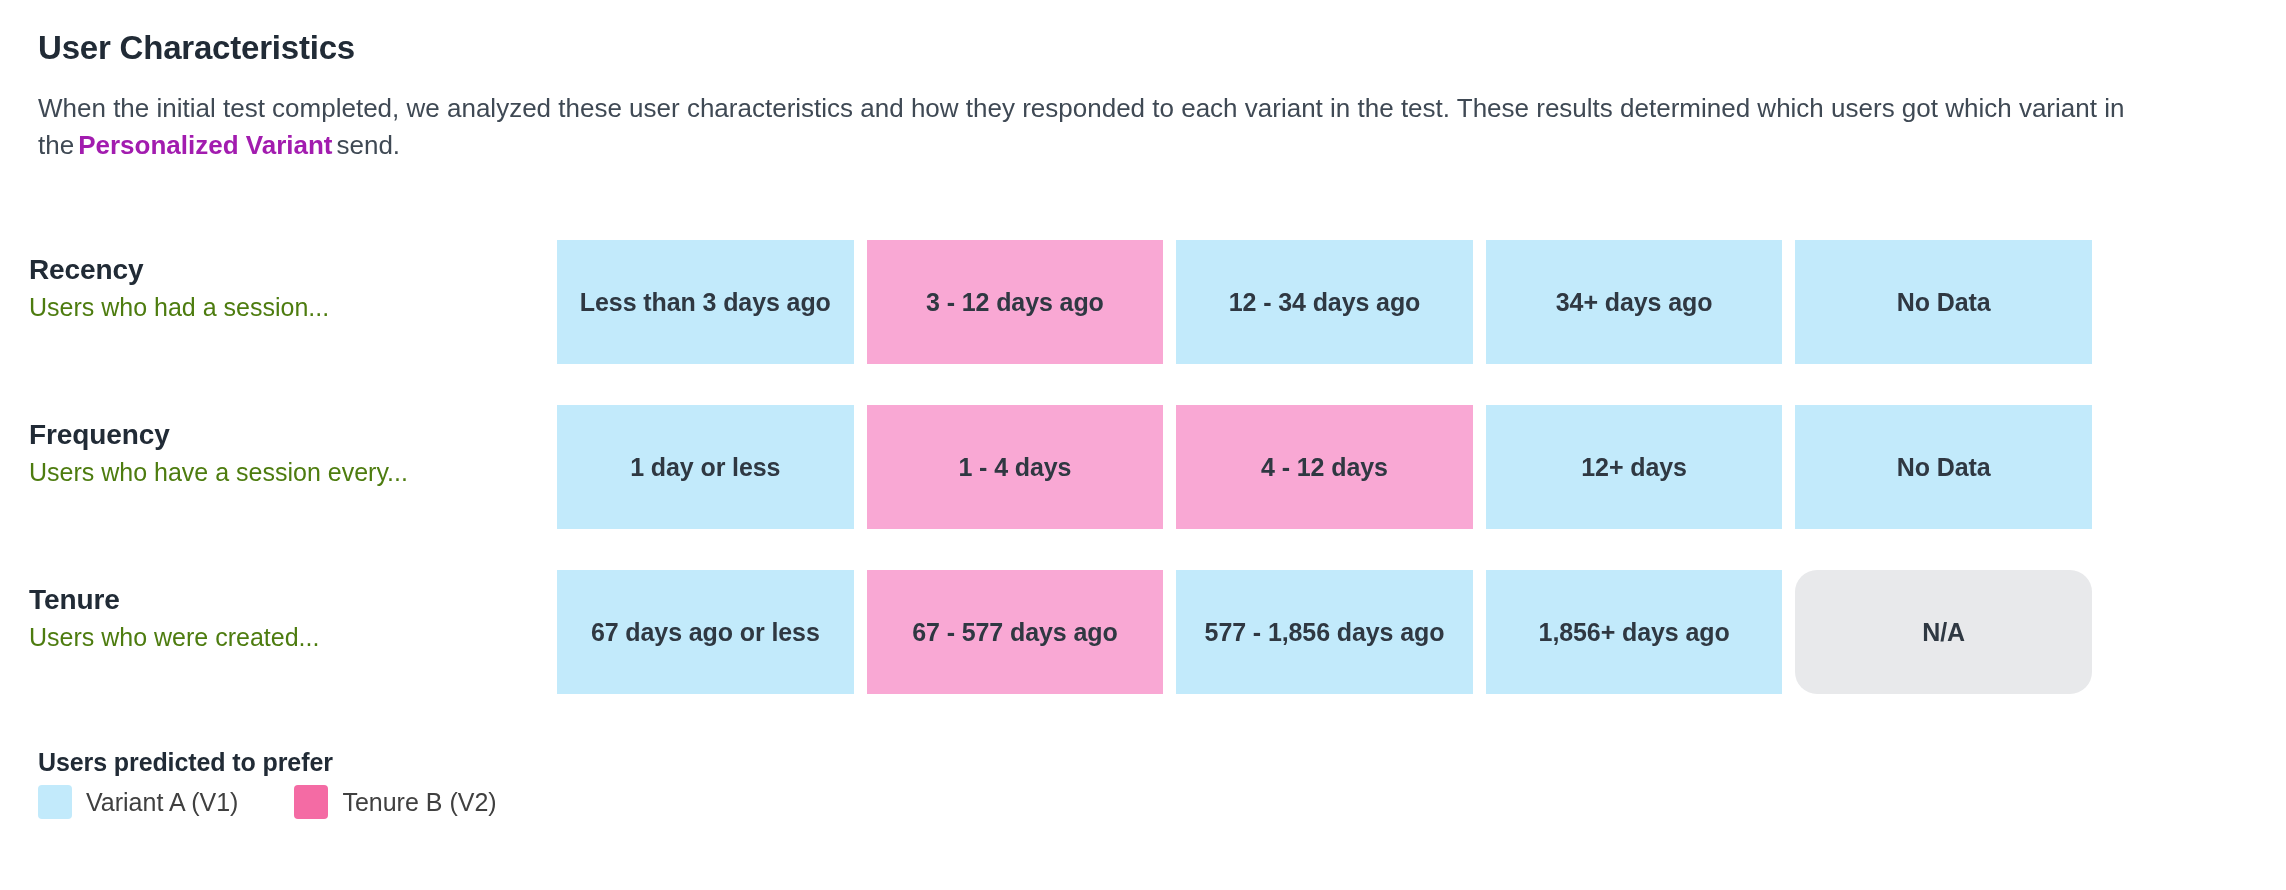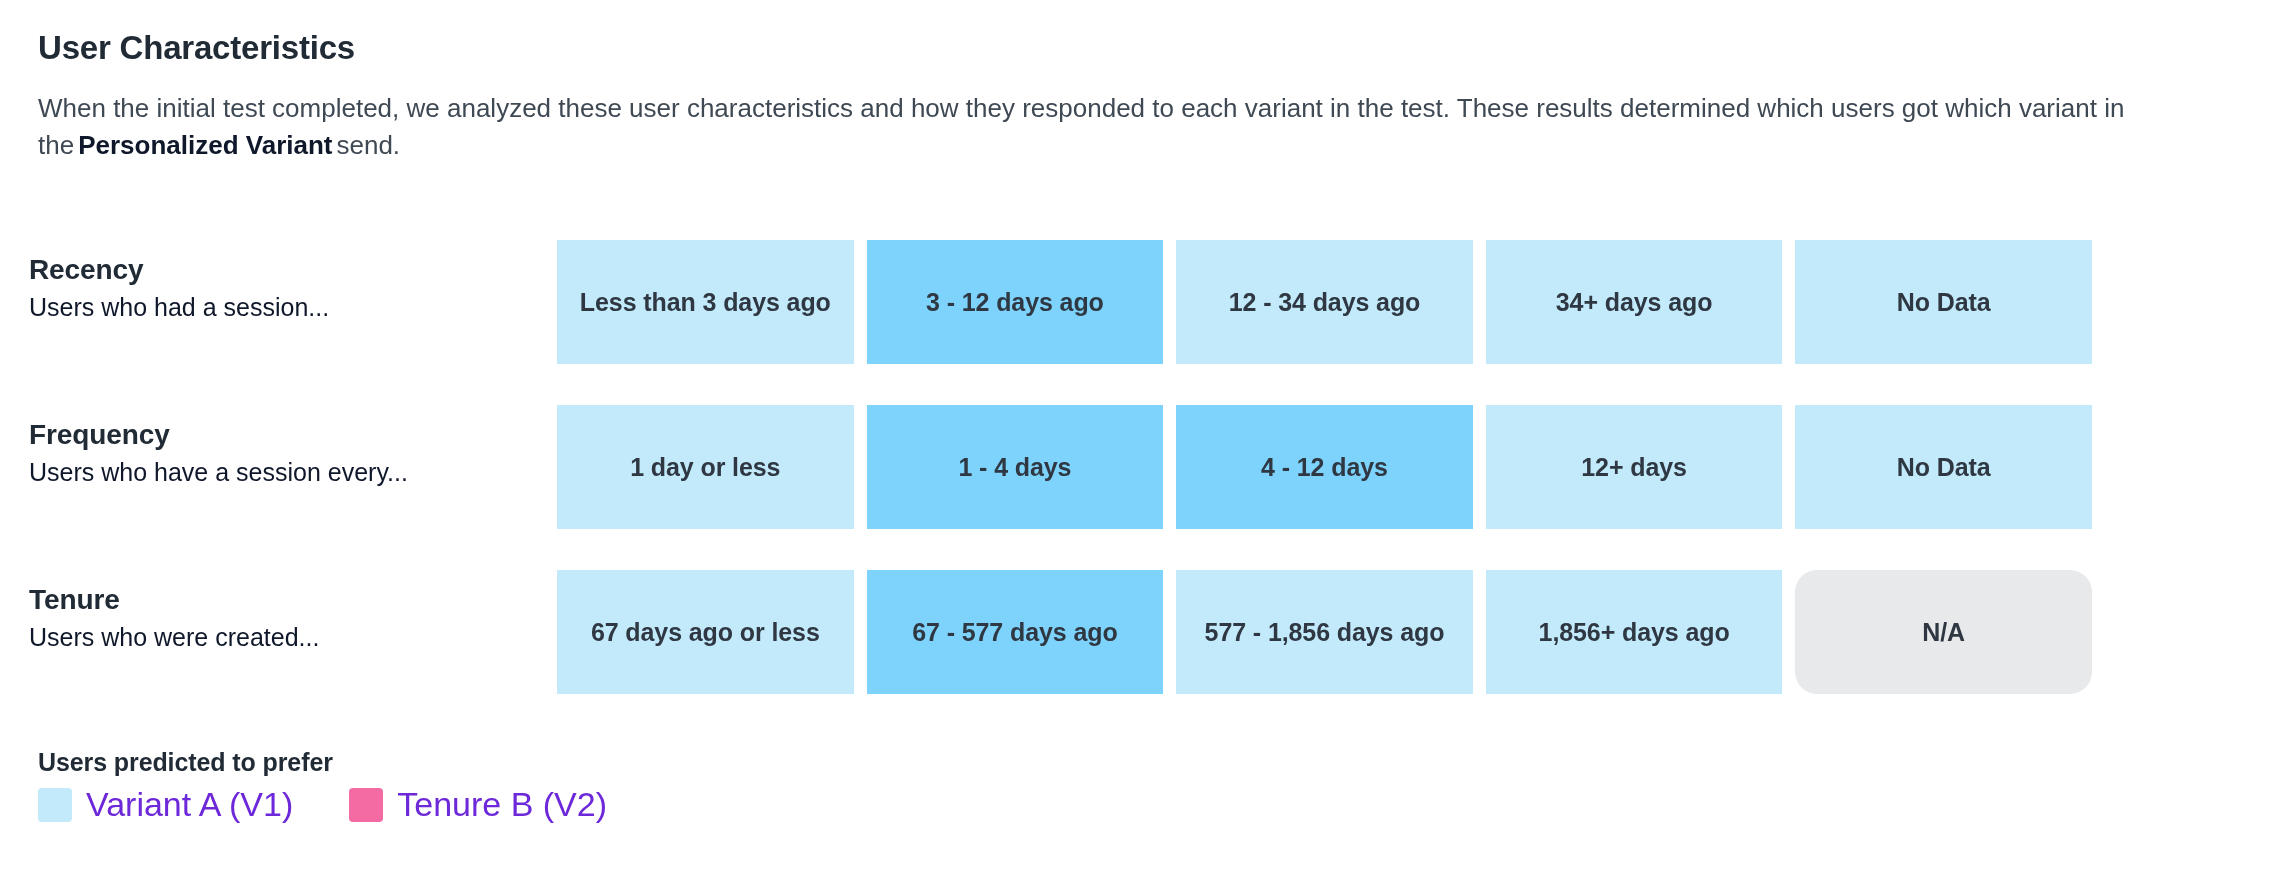--- a/index.html
+++ b/index.html
@@ -35,21 +35,21 @@
 
   .description {
     font-size: 26px;
     line-height: 1.42;
     color: #3f4954;
     max-width: 2200px;
     margin: 0;
     font-weight: 400;
   }
   .description .link {
-    color: #0f172a;
+    color: #a21caf;
     font-weight: bold;
     text-decoration: none;
     cursor: pointer;
     padding: 0 4px;
     text-align: right;
   }
 
   
   .matrix {
     position: absolute;
@@ -74,21 +74,21 @@
   .row-label .rl-title {
     font-size: 28px;
     font-weight: bold;
     color: #212b36;
     line-height: 1.25;
     letter-spacing: -0.1px;
   }
   .row-label .rl-sub {
     font-size: 25px;
     font-weight: 400;
-    color: #0f172a;
+    color: #4d7c0f;
     line-height: 1.32;
     margin-top: 4px;
   }
 
   .cells {
     display: flex;
     flex: 1 1 auto;
     gap: 13px;
   }
 
@@ -99,21 +99,21 @@
     align-items: center;
     justify-content: center;
     font-size: 25px;
     font-weight: bold;
     letter-spacing: -0.1px;
     color: #2f3842;
     text-align: center;
     cursor: default;
   }
   .cell.variant-a { background: #c2eafb; }
-  .cell.variant-b { background: #7dd3fc; }
+  .cell.variant-b { background: #f9a8d4; }
   .cell.na       { background: #e8e9eb; border-radius: 22px; }
 
   
   .legend {
     position: absolute;
     left: 38px;
     top: 748px;
   }
   .legend-title {
     font-size: 25px;
@@ -136,22 +136,22 @@
   .swatch {
     width: 34px;
     height: 34px;
     border-radius: 4px;
     margin-right: 14px;
     flex: 0 0 34px;
   }
   .swatch.variant-a { background: #c2eafb; }
   .swatch.variant-b { background: #f46ba4; }
   .legend-label {
-    font-size: 34px;
-    color: #6d28d9;
+    font-size: 25px;
+    color: #404040;
     font-weight: 400;
     white-space: nowrap;
   }
 </style>
 </head>
 <body>
 
 <div class="page">
 
   <h1 class="page-title">User Characteristics</h1>

